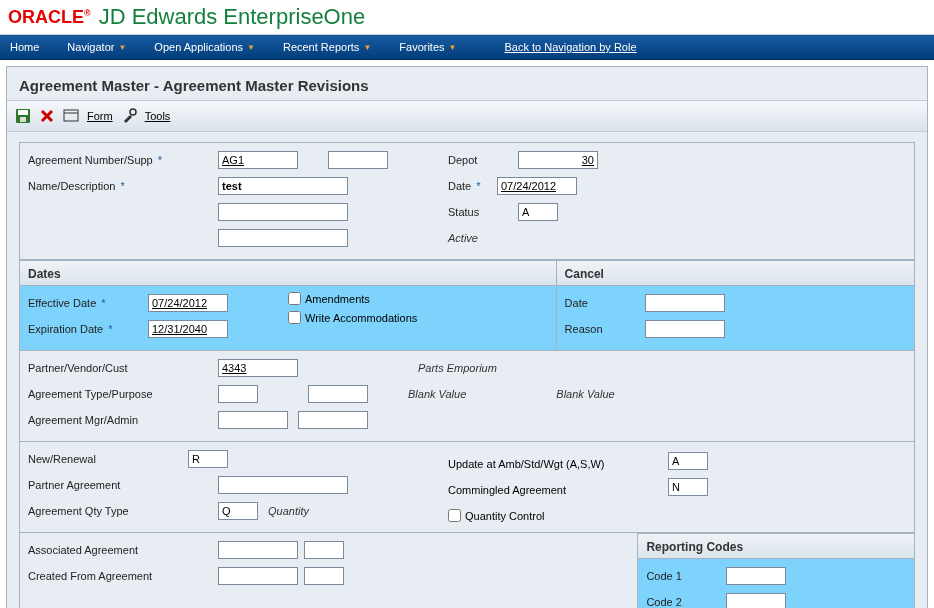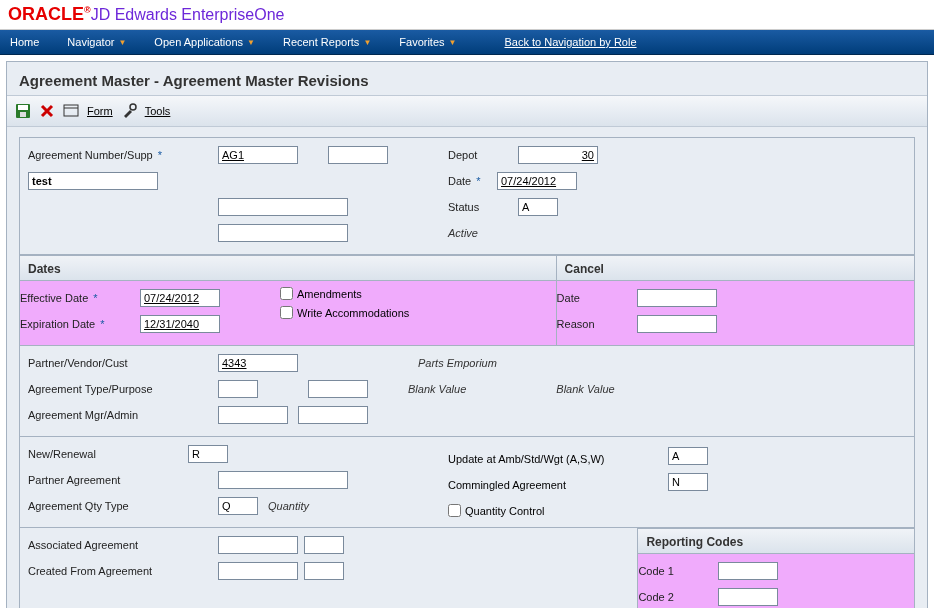--- a/index.html
+++ b/index.html
@@ -1,34 +1,34 @@
 <!DOCTYPE html>
 <html><head>
 <meta charset="utf-8">
 <style>
 * { box-sizing: border-box; margin: 0; padding: 0; }
 body { font-family: Arial, sans-serif; font-size: 11px; background: #fff; width: 934px; }
 .header-bar { background: #fff; padding: 4px 8px; border-bottom: 1px solid #ccc; display: flex; align-items: center; }
-.oracle-logo { color: #e60000; font-weight: bold; font-size: 18px; letter-spacing: 0px; }
+.oracle-logo { color: #e60000; font-weight: bold; font-size: 18px; letter-spacing: 0px; margin-right: 8px; }
 .oracle-logo .reg { font-size: 9px; vertical-align: super; }
-.app-title { color: #6d28d9; font-size: 16px; }
+.app-title { color: #15803d; font-size: 22px; }
 .nav-bar { background: #003d7a; background: linear-gradient(#1a5ba3, #003d7a); color: #fff; padding: 6px 10px; display: flex; align-items: center; gap: 28px; border-bottom: 1px solid #002850; }
 .nav-bar .nav-item { color: #fff; cursor: pointer; display: flex; align-items: center; gap: 4px; }
 .nav-bar .nav-item .arrow { font-size: 8px; color: #f0a030; }
 .nav-bar .back-link { color: #fff; text-decoration: underline; margin-left: 20px; }
 .page-body { background: #e8edf3; padding: 0; border: 1px solid #a5b2c1; margin: 0; }
 .page-title { font-size: 15px; font-weight: bold; color: #333; padding: 10px 12px 6px 12px; background: #e8edf3; }
 .toolbar { background: linear-gradient(#f5f7fa, #dbe3ec); border-top: 1px solid #c0cad6; border-bottom: 1px solid #c0cad6; padding: 7px 8px; display: flex; align-items: center; gap: 8px; }
 .toolbar .tb-icon { width: 16px; height: 16px; display: inline-flex; align-items: center; justify-content: center; }
 .toolbar .tb-label { font-size: 11px; text-decoration: underline; cursor: pointer; }
 .content { padding: 10px 12px; background: #e8edf3; }
 .section-row { display: flex; gap: 0; }
 .section-col { flex: 1; }
 .section-header { font-weight: bold; font-size: 12px; padding: 6px 8px 4px 8px; background: linear-gradient(#f0f3f7, #dbe3ec); border: 1px solid #a5b2c1; color: #333; }
-.section-body { padding: 6px 0; border: 1px solid #a5b2c1; border-top: none; background: #f0abfc; }
+.section-body { padding: 6px 8px; border: 1px solid #a5b2c1; border-top: none; background: #7dd3fc; }
 .field-row { display: flex; align-items: center; margin-bottom: 4px; min-height: 22px; }
 .field-label { width: 140px; color: #222; font-size: 11px; }
 .field-label .req { color: #1a5ba3; margin-left: 2px; }
 .field-input { height: 18px; border: 1px solid #7a8a9c; padding: 1px 3px; font-size: 11px; background: #fff; }
 .field-input.w40 { width: 40px; }
 .field-input.w60 { width: 60px; }
 .field-input.w70 { width: 70px; }
 .field-input.w80 { width: 80px; text-decoration: underline; }
 .field-input.w130 { width: 130px; font-weight: bold; }
 .field-display { font-style: italic; color: #333; margin-left: 10px; font-size: 11px; }
@@ -110,20 +110,21 @@
     <div class="plain-block plain-top">
       <div class="flex-between">
         <div>
           <div class="field-row">
             <span class="field-label" style="width:190px;"><span>Agreement Number/Supp</span><span class="req"> *</span></span>
             <input class="field-input w80" value="AG1" style="">
             <span style="width:30px;"></span>
             <input class="field-input w60" value="" style="">
           </div>
           <div class="field-row">
+            <span class="field-label" style="width:190px;"><span>Name/Description</span><span class="req"> *</span></span>
             <input class="field-input w130" value="test" style="">
           </div>
           <div class="field-row">
             <span class="field-label" style="width:190px;"></span>
             <input class="field-input w130" value="" style="">
           </div>
           <div class="field-row">
             <span class="field-label" style="width:190px;"></span>
             <input class="field-input w130" value="" style="">
           </div>

